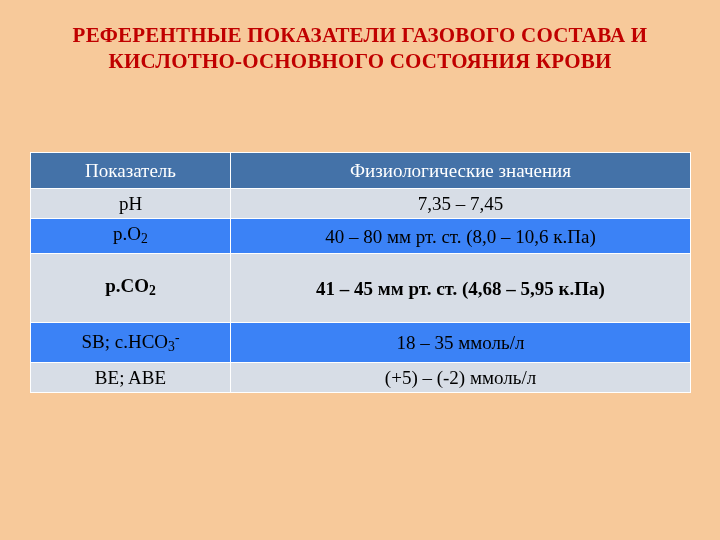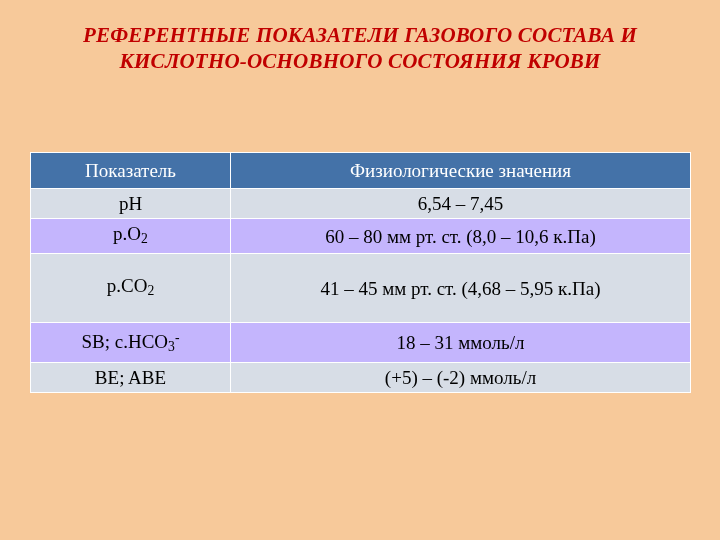--- a/index.html
+++ b/index.html
@@ -24,21 +24,20 @@
     left: 40px;
     top: 22px;
     width: 640px;
     text-align: center;
     color: #c00000;
     font-family: "Liberation Serif", serif;
     font-weight: bold;
     font-size: 21px;
     line-height: 26px;
     letter-spacing: 0.2px;
-    font-style: italic;
   }
   .table-wrap {
     position: absolute;
     left: 30px;
     top: 152px;
     width: 660px;
   }
   table.ref-table {
     border-collapse: collapse;
     width: 660px;
@@ -60,30 +59,30 @@
     color: #ffffff;
     font-weight: normal;
     font-size: 19px;
     padding-top: 6px;
     padding-bottom: 6px;
     text-align: center;
   }
   .col-1 { width: 200px; }
   .col-2 { width: 460px; }
   tr.row-light td { background: #d7dde6; }
-  tr.row-dark td  { background: #c4b5fd; }
+  tr.row-dark td  { background: #3b82f6; }
   sub {
     font-size: 0.72em;
     vertical-align: -0.25em;
   }
   sup {
     font-size: 0.72em;
     vertical-align: 0.42em;
   }
-  .cell-tall { height: 62px; }
+  .cell-tall { height: 62px; font-weight: bold; }
 </style>
 </head>
 <body style="background: rgb(247, 201, 154);">
 
 <div class="slide">
 
   <div class="title">РЕФЕРЕНТНЫЕ ПОКАЗАТЕЛИ ГАЗОВОГО СОСТАВА И КИСЛОТНО-ОСНОВНОГО СОСТОЯНИЯ КРОВИ</div>
 
   <div class="table-wrap">
     <table class="ref-table">
@@ -93,33 +92,33 @@
       </colgroup>
       <thead>
         <tr>
           <th>Показатель</th>
           <th>Физиологические значения</th>
         </tr>
       </thead>
       <tbody>
         <tr class="row-light">
           <td>pH</td>
-          <td>6,54 – 7,45</td>
+          <td>7,35 – 7,45</td>
         </tr>
         <tr class="row-dark">
           <td>p.O<sub>2</sub></td>
-          <td>60 – 80 мм рт. ст. (8,0 – 10,6 к.Па)</td>
+          <td>40 – 80 мм рт. ст. (8,0 – 10,6 к.Па)</td>
         </tr>
         <tr class="row-light">
           <td class="cell-tall">p.CO<sub>2</sub></td>
           <td class="cell-tall">41 – 45 мм рт. ст. (4,68 – 5,95 к.Па)</td>
         </tr>
         <tr class="row-dark">
           <td>SB; с.HCO<sub>3</sub><sup>-</sup></td>
-          <td>18 – 31 ммоль/л</td>
+          <td>18 – 35 ммоль/л</td>
         </tr>
         <tr class="row-light">
           <td>BE; ABE</td>
           <td>(+5) – (-2) ммоль/л</td>
         </tr>
       </tbody>
     </table>
   </div>
 
 </div>

